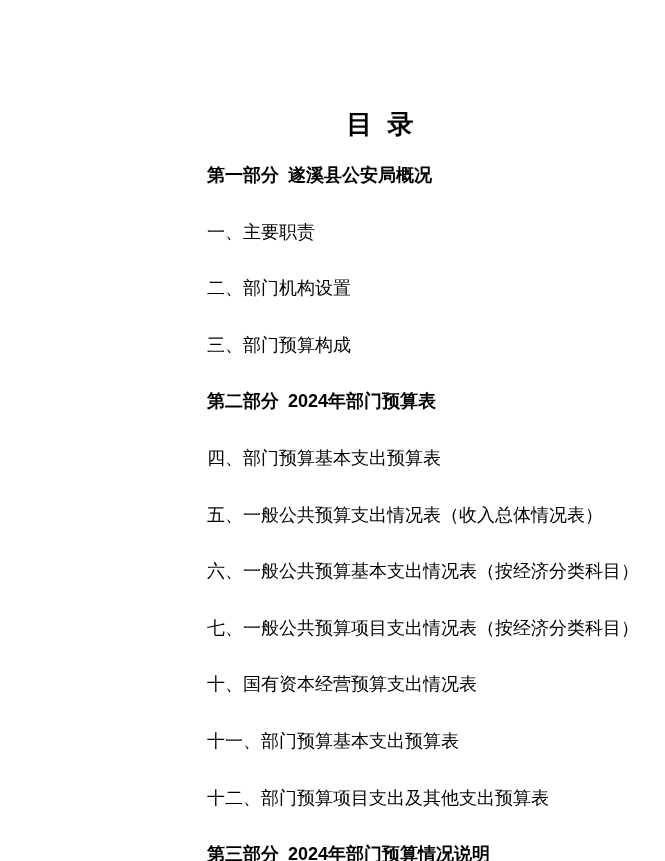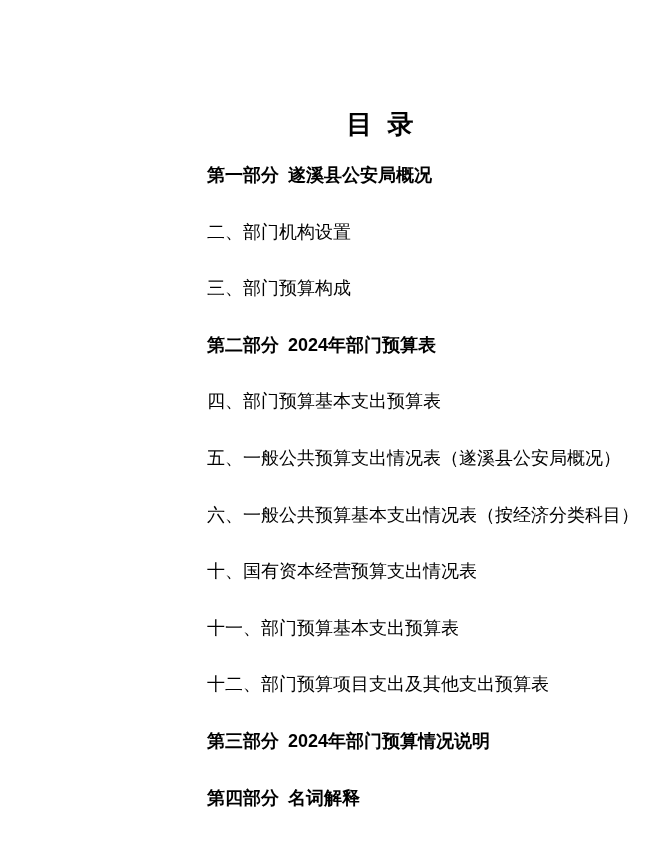--- a/index.html
+++ b/index.html
@@ -44,25 +44,27 @@
     font-weight: 700;
   }
 </style>
 </head>
 <body>
 
 <div class="page">
   <div class="title">目 录</div>
   <div class="toc" id="toc-list">
       <div class="toc-line bold">第一部分 遂溪县公安局概况</div>
+      <div class="toc-line">一、主要职责</div>
       <div class="toc-line">二、部门机构设置</div>
       <div class="toc-line">三、部门预算构成</div>
       <div class="toc-line bold">第二部分 2024年部门预算表</div>
       <div class="toc-line">四、部门预算基本支出预算表</div>
-      <div class="toc-line">五、一般公共预算支出情况表（遂溪县公安局概况）</div>
+      <div class="toc-line">五、一般公共预算支出情况表（收入总体情况表）</div>
       <div class="toc-line">六、一般公共预算基本支出情况表（按经济分类科目）</div>
+      <div class="toc-line">七、一般公共预算项目支出情况表（按经济分类科目）</div>
       <div class="toc-line">十、国有资本经营预算支出情况表</div>
       <div class="toc-line">十一、部门预算基本支出预算表</div>
       <div class="toc-line">十二、部门预算项目支出及其他支出预算表</div>
       <div class="toc-line bold">第三部分 2024年部门预算情况说明</div>
       <div class="toc-line bold">第四部分 名词解释</div>
     </div>
 </div>
 
 </body></html>

